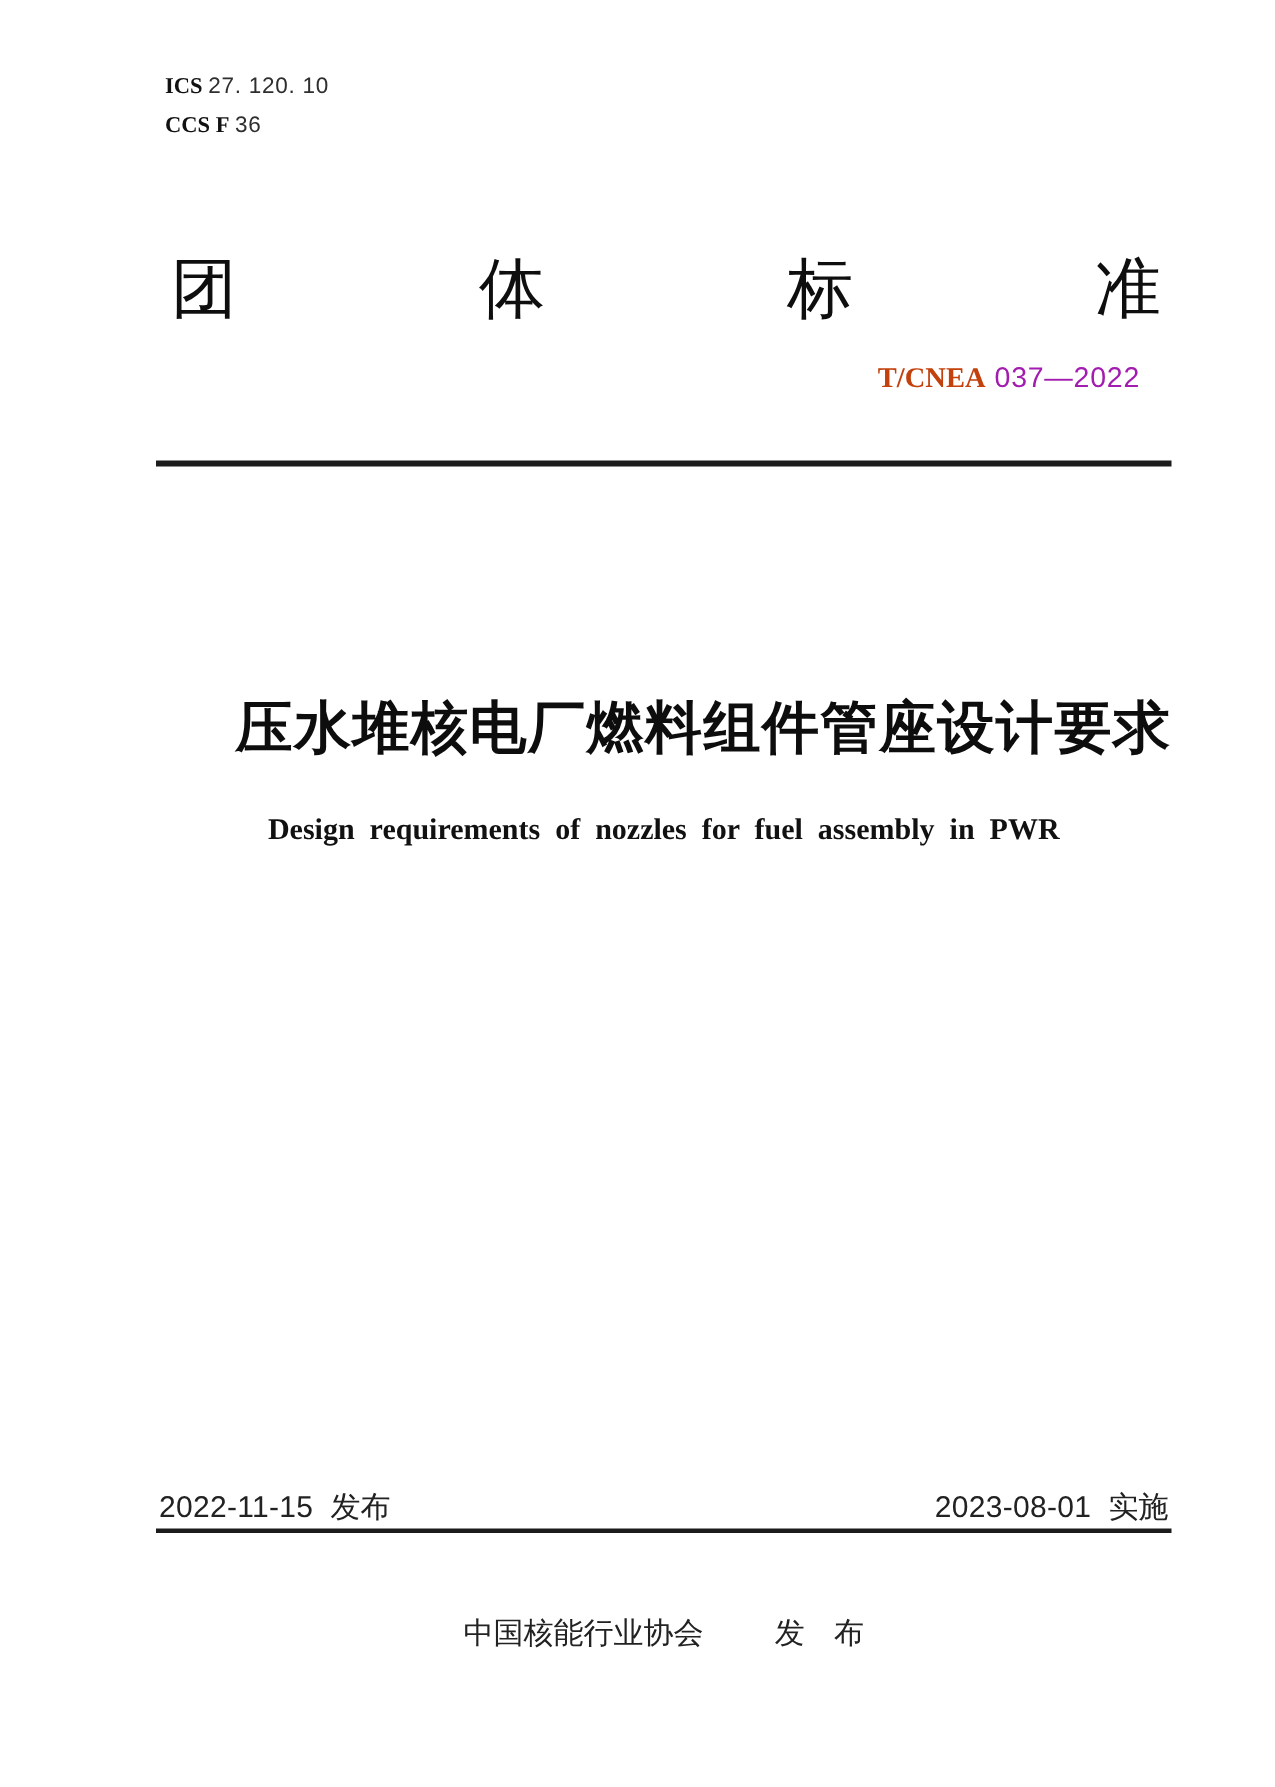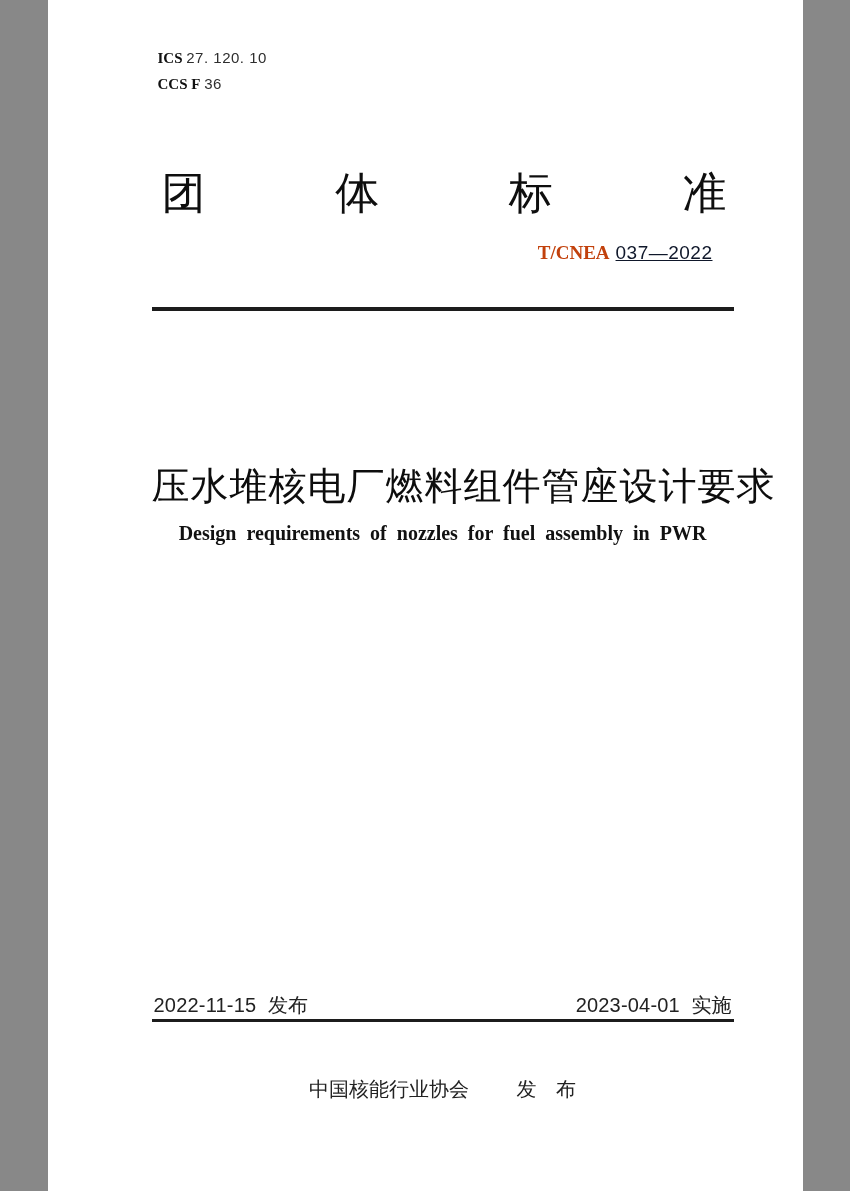--- a/index.html
+++ b/index.html
@@ -1,19 +1,19 @@
 <!DOCTYPE html>
 <html><head>
 <meta charset="utf-8">
 <style>
   * { margin: 0; padding: 0; box-sizing: border-box; }
   html, body { background: #888; }
   .page {
     position: relative;
-    width: 755px;
+    width: 850px;
     height: 1191px;
     margin: 0 auto;
     background: #ffffff;
     color: #1c1c1c;
     font-family: "Liberation Serif", serif;
     overflow: hidden;
   }
 
   
   .ics-block {
@@ -62,54 +62,53 @@
   }
   .standard-code .prefix {
     font-family: "Liberation Serif", serif;
     font-weight: 700;
     color: #c2410c;
     margin-right: 6px;
   }
   .standard-code .number {
     font-family: "Liberation Sans", sans-serif;
     font-weight: 400;
-    color: #0f172a;
+    color: #a21caf;
     letter-spacing: 0.5px;
-    text-decoration: underline;
   }
 
   .rule {
     position: absolute;
     left: 104px;
     right: 69px;
     background: #1c1c1c;
   }
   .rule-top { top: 307px; height: 4px; }
   .rule-bottom { top: 1019px; height: 3px; }
 
   
   .title-zh {
     position: absolute;
     left: 104px;
     right: 69px;
     top: 464px;
-    text-align: center;
-    font-family: "Liberation Sans", sans-serif;
-    font-weight: 400;
+    text-align: right;
+    font-family: "Liberation Sans", sans-serif;
+    font-weight: 700;
     font-size: 38px;
     line-height: 1.2;
     color: #0d0d0d;
     letter-spacing: 1px;
     white-space: nowrap;
   }
   .title-en {
     position: absolute;
     left: 104px;
     right: 69px;
-    top: 520px;
+    top: 540px;
     text-align: center;
     font-family: "Liberation Serif", serif;
     font-weight: 700;
     font-size: 20px;
     line-height: 27px;
     color: #111111;
     word-spacing: 5px;
   }
 
   
@@ -181,21 +180,21 @@
   <div class="title-en">
     <div>Design requirements of nozzles for fuel assembly in PWR</div>
   </div>
 
   <div class="footer-dates">
     <div class="date-group">
       <span class="date">2022-11-15</span>
       <span class="date-label">发布</span>
     </div>
     <div class="date-group">
-      <span class="date">2023-04-01</span>
+      <span class="date">2023-08-01</span>
       <span class="date-label">实施</span>
     </div>
   </div>
 
   <div class="rule rule-bottom"></div>
 
   <div class="publisher-line">
     <span>中国核能行业协会</span>
     <span class="publish-label">发 布</span>
   </div>

